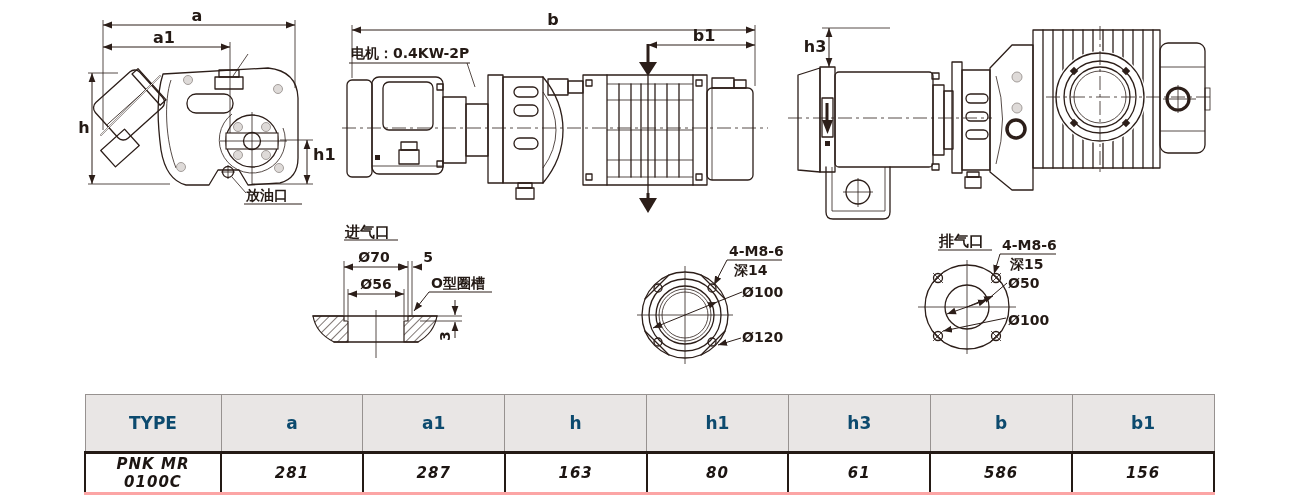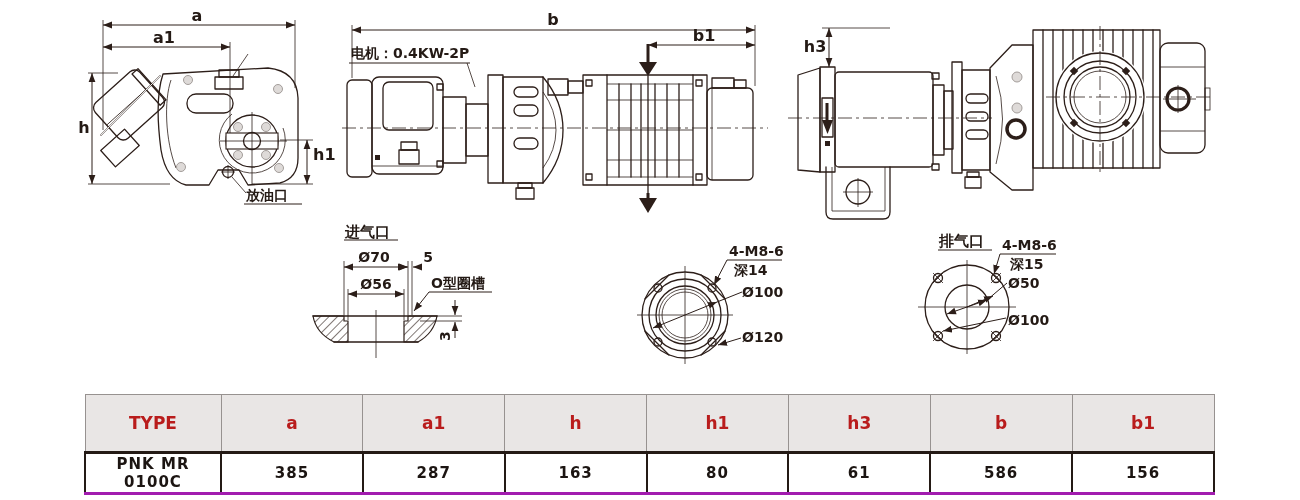--- a/index.html
+++ b/index.html
@@ -12,25 +12,25 @@
   svg .cl{stroke:#2c1e19;stroke-width:0.8;fill:none;stroke-dasharray:14 4 3 4;}
   svg .fillc{fill:#2c1e19;stroke:none;}
   svg .gb{stroke:#a39d9a;stroke-width:1;fill:#dedad8;}
   svg text{fill:#241a15;font-family:"DejaVu Sans","Liberation Sans",sans-serif;font-weight:bold;}
   svg .dt{font-size:16px;}
   svg .ct{font-size:14px;}
   svg .tt{font-size:15px;}
   
   #spec-table{position:absolute;left:84px;top:394px;width:1131px;border-collapse:collapse;table-layout:fixed;}
   #spec-table th{height:54px;background:#e9e6e5;border:1px solid #979290;
-                 font-size:17px;font-weight:600;color:#b91c1c;text-align:center;}
+                 font-size:17px;font-weight:600;color:#0c4a6e;text-align:center;}
   #spec-table td{height:34px;background:#ffffff;border:2px solid #241a15;
                  font-size:15px;font-weight:bold;color:#1c1512;text-align:center;letter-spacing:1px;}
   #spec-table tr.hdr{border:1px solid #979290;}
-  #spec-table tr.data{border-top:3px solid #241a15;border-bottom:3px solid #a21caf;}
+  #spec-table tr.data{border-top:3px solid #241a15;border-bottom:3px solid #fca5a5;font-style:italic;}
   #spec-table col.c0{width:136px;}
 </style>
 </head>
 <body>
 
 <div id="canvas">
 
 <svg width="1300" height="392" viewBox="0 0 1300 392">
   <defs>
     <marker id="ae" orient="auto" markerWidth="11" markerHeight="8" refX="9" refY="4">
@@ -406,21 +406,21 @@
     <th>a</th>
     <th>a1</th>
     <th>h</th>
     <th>h1</th>
     <th>h3</th>
     <th>b</th>
     <th>b1</th>
   </tr>
   <tr class="data">
     <td>PNK MR 0100C</td>
-    <td>385</td>
+    <td>281</td>
     <td>287</td>
     <td>163</td>
     <td>80</td>
     <td>61</td>
     <td>586</td>
     <td>156</td>
   </tr>
 </tbody>
     </table>
 

